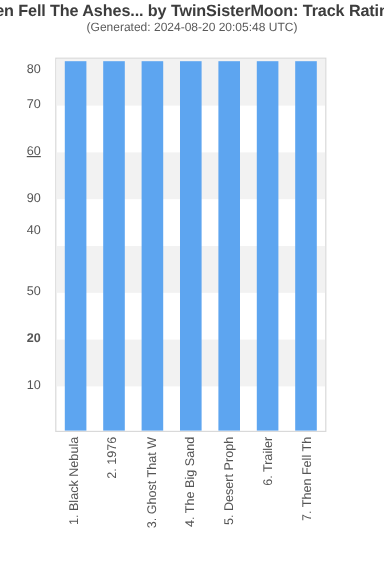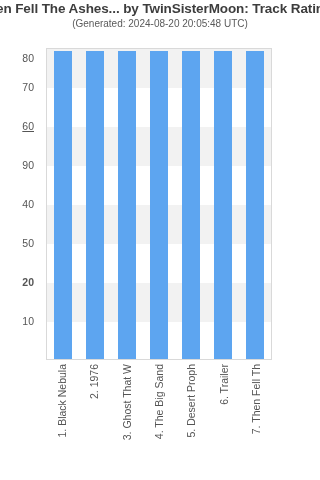--- a/index.html
+++ b/index.html
@@ -155,21 +155,21 @@
 
   <div id="chart-title">en Fell The Ashes... by TwinSisterMoon: Track Ratin</div>
 
   <div id="chart-subtitle">(Generated: 2024-08-20 20:05:48 UTC)</div>
 
 
   <div id="y-axis">
       <div class="ytick" style="top: 273px;">10</div>
       <div class="ytick" style="top: 234px; font-weight: bold;">20</div>
       <div class="ytick" style="top: 195px;">50</div>
-      <div class="ytick" style="top: 156px;">40</div>
+      <div class="ytick" style="top: 144px;">40</div>
       <div class="ytick" style="top: 117px;">90</div>
       <div class="ytick" style="top: 78px; text-decoration: underline;">60</div>
       <div class="ytick" style="top: 39px;">70</div>
       <div class="ytick" style="top: 10px;">80</div>
     </div>
 
   <div id="plot-area">
     <div id="bands">
         <div class="band" style="top: 0px; height: 39px;"></div>
         <div class="band" style="top: 78px; height: 39px;"></div>

